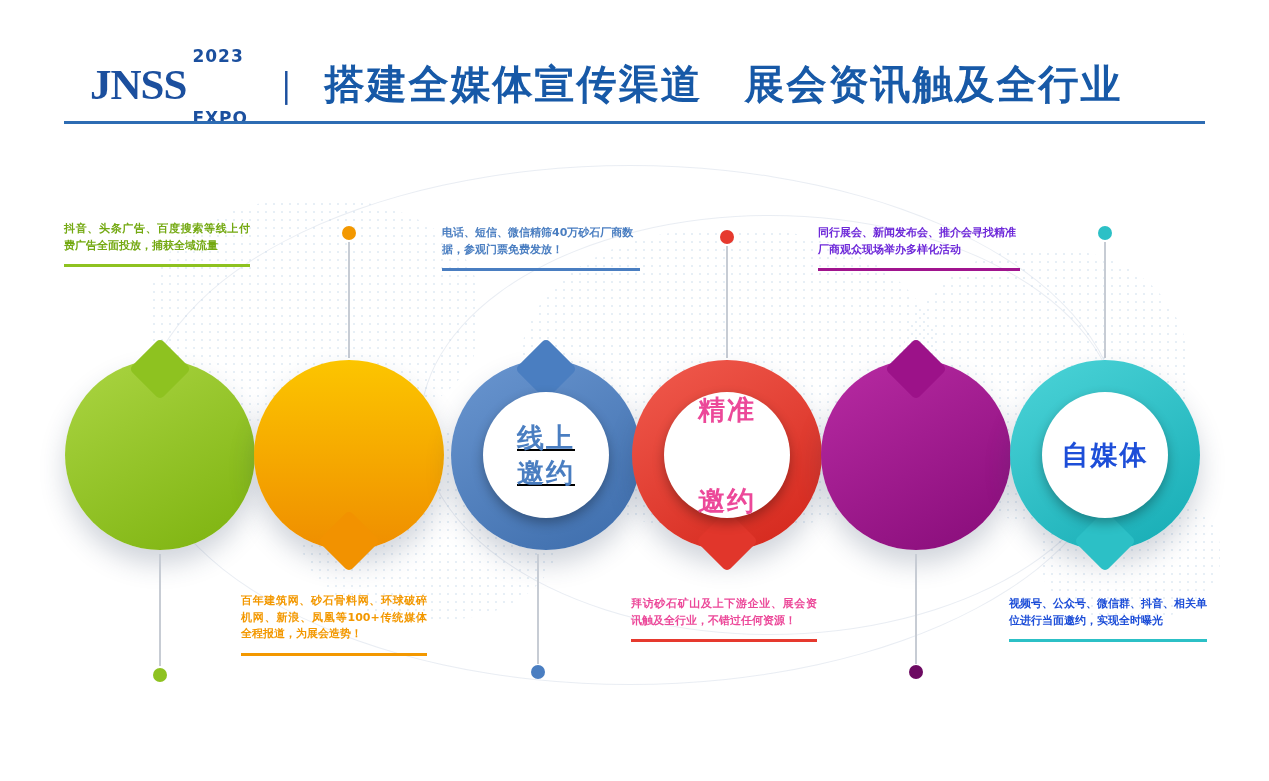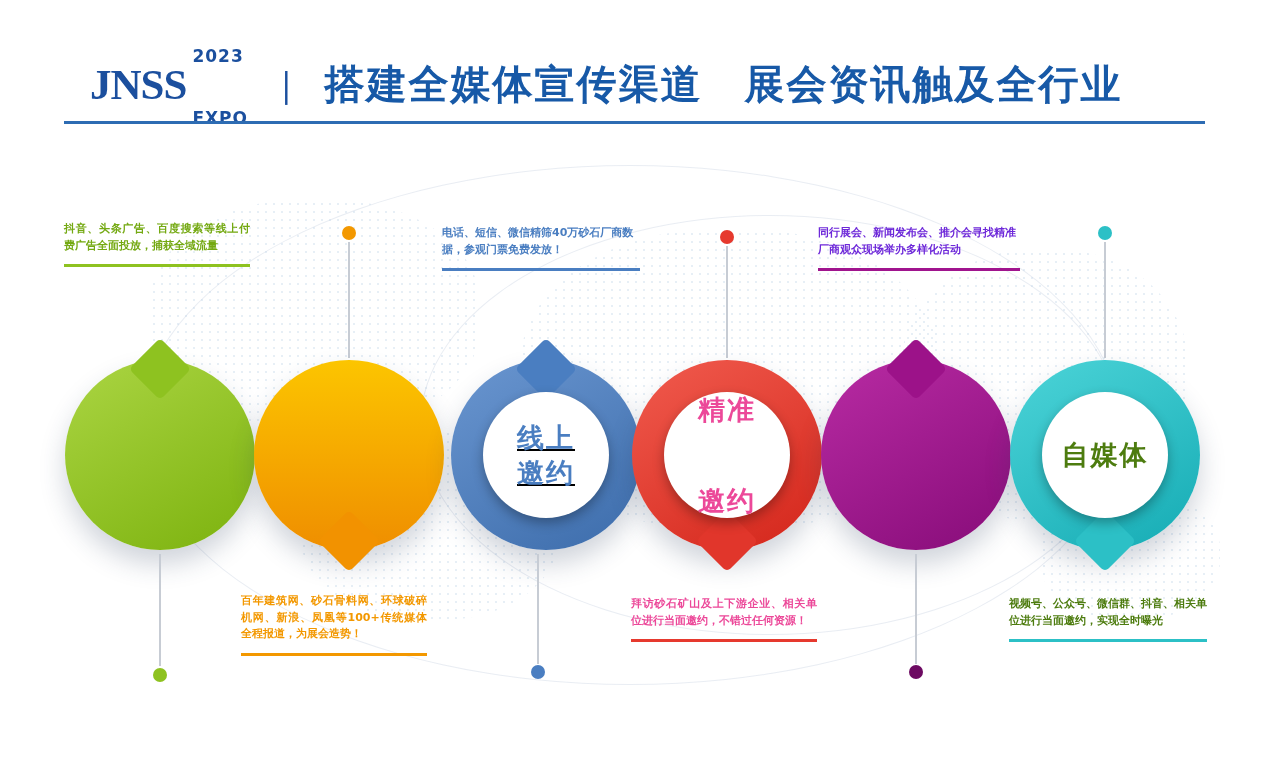--- a/index.html
+++ b/index.html
@@ -72,21 +72,21 @@
   .c4 .rule,.c4 .enddot { background:#e6392e; }
 
   .c5 .ring { background:linear-gradient(150deg,#b82ba3,#870c79); }
   .c5 .tip  { background:#9c1289; }
   .c5 .inner,.c5 .desc { color:#6d28d9; }
   .c5 .rule { background:#a0148e; }
   .c5 .enddot { background:#6d0a62; }
 
   .c6 .ring { background:linear-gradient(150deg,#4cd4d8,#15abb4); }
   .c6 .tip  { background:#2cc0c6; }
-  .c6 .inner,.c6 .desc { color:#4d7c0f; }
+  .c6 .inner,.c6 .desc { color:#1d4ed8; }
   .c6 .rule,.c6 .enddot { background:#2cc0c6; }
 </style>
 </head>
 <body>
 
 <div class="stage">
 
   <div class="decor">
     <div class="arc" style="left:140px; top:165px; width:980px; height:520px;"></div>
     <div class="arc" style="left:420px; top:215px; width:700px; height:420px;"></div>
@@ -152,21 +152,21 @@
     <div class="enddot" style="left:720px; top:230px;"></div>
     <div class="stem" style="left:726px; top:246px; height:112px;"></div>
     <div class="ring" style="left:632px; top:360px;">
       <div class="tip down"></div>
       <div class="inner">
         <span>精准</span>
         <span>邀约</span>
       </div>
     </div>
     <div class="desc" style="left:631px; top:596px; width:186px;">
-      <p>拜访砂石矿山及上下游企业、相关单位进行当面邀约，不错过任何资源！</p>
+      <p>拜访砂石矿山及上下游企业、展会资讯触及全行业，不错过任何资源！</p>
       <div class="rule"></div>
     </div>
   </div>
 
   <div class="channel c5">
     <div class="desc center" style="left:818px; top:225px; width:202px;">
       <p>同行展会、新闻发布会、推介会寻找精准厂商观众现场举办多样化活动</p>
       <div class="rule"></div>
     </div>
     <div class="ring" style="left:821px; top:360px;">

